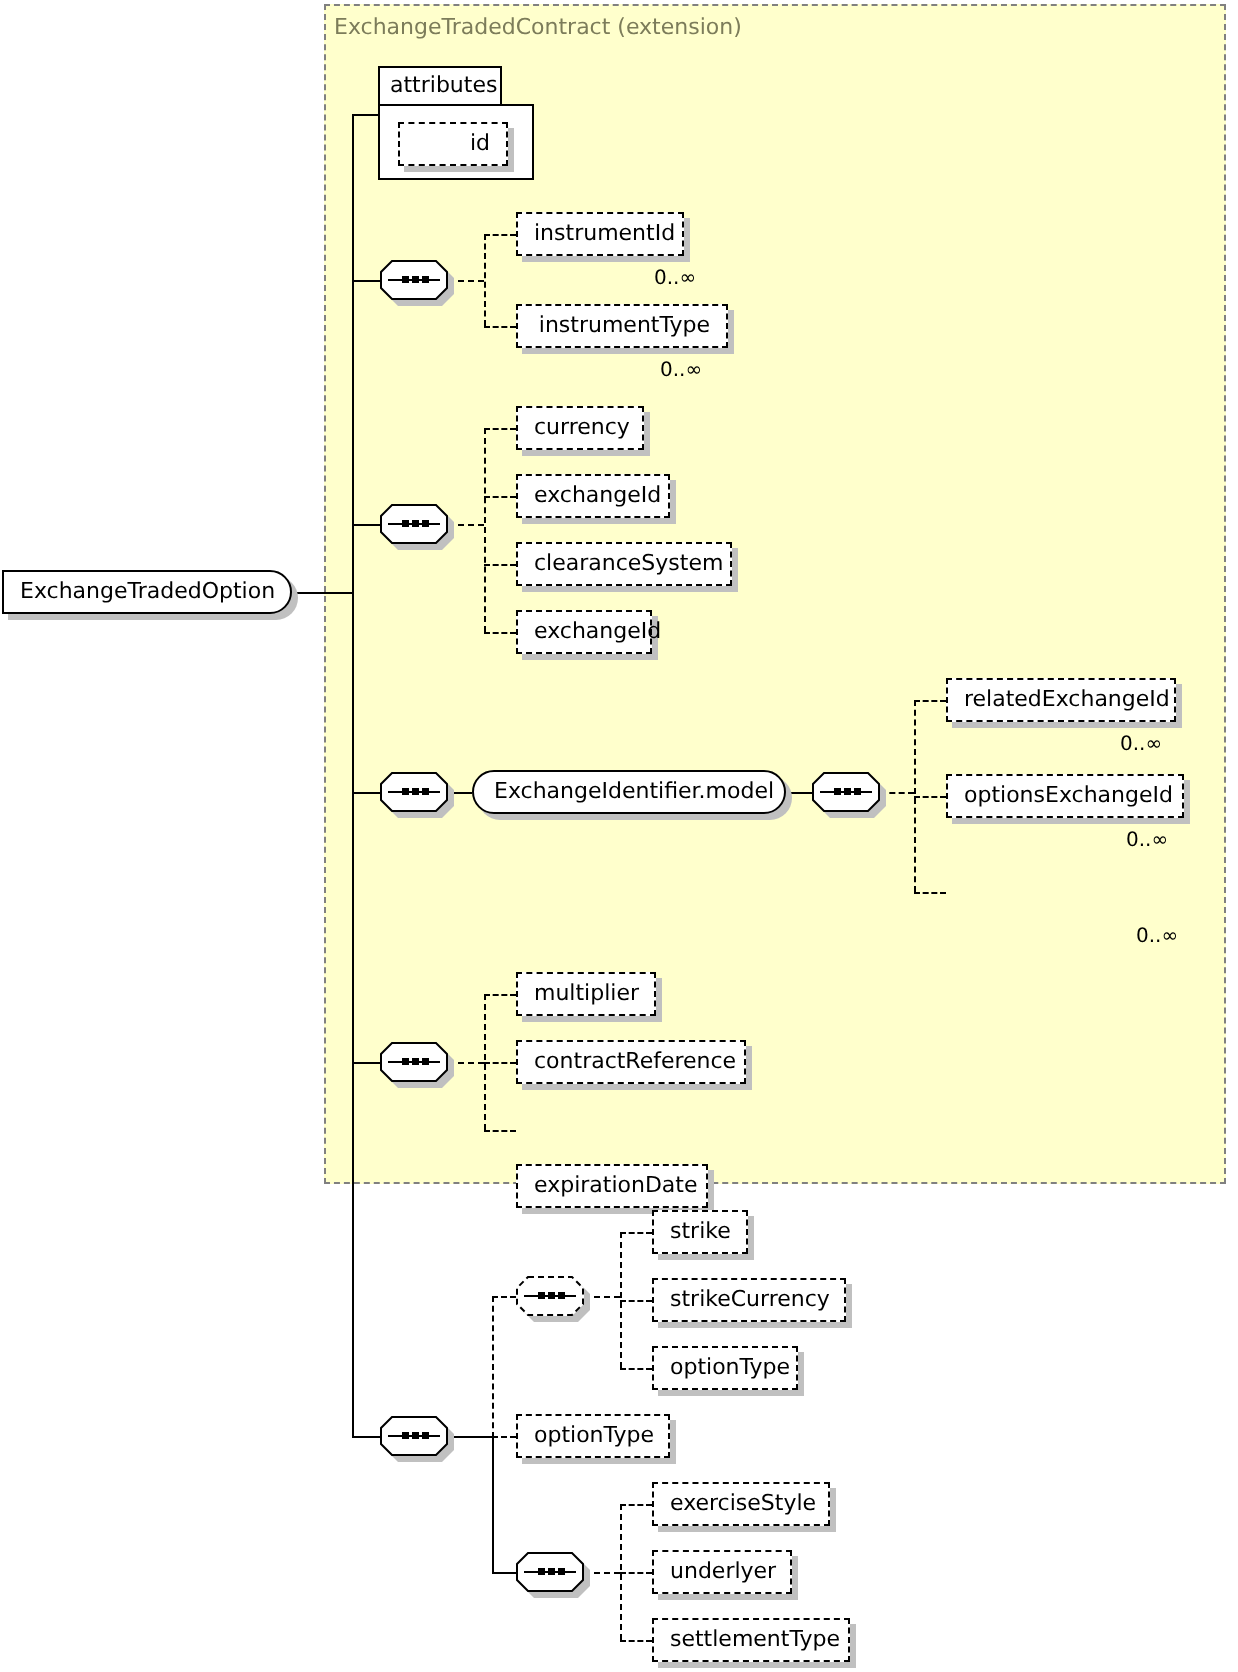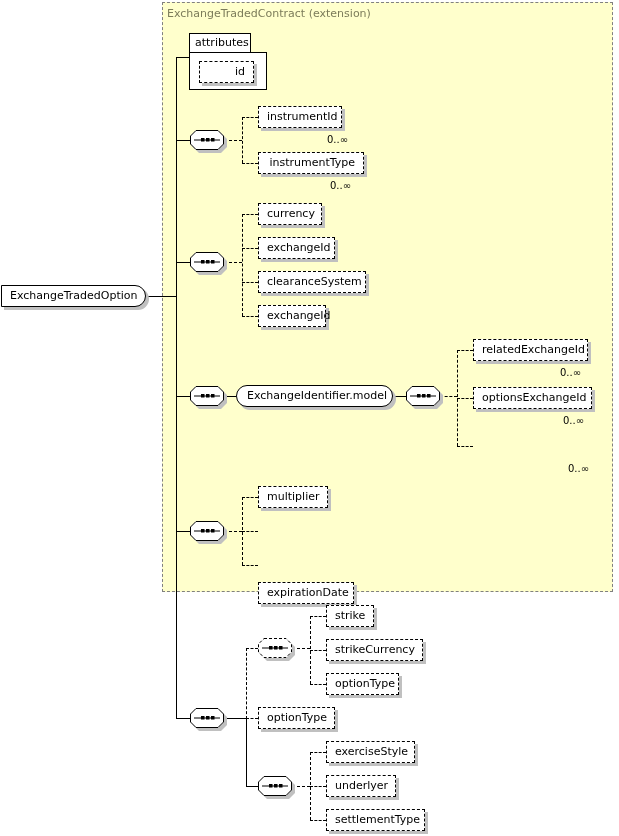--- a/index.html
+++ b/index.html
@@ -253,20 +253,21 @@
     </svg>
   </div>
   <div class="ln h-solid" style="left:176px;top:531px;width:15px;"></div>
   <div class="ln h-dash" style="left:224px;top:531px;width:18px;"></div>
   <div class="ln v-dash" style="left:242px;top:497px;height:68px;"></div>
   <div class="ln h-dash" style="left:242px;top:497px;width:16px;"></div>
   <div class="ln h-dash" style="left:242px;top:531px;width:16px;"></div>
   <div class="ln h-dash" style="left:242px;top:565px;width:16px;"></div>
 
   <div class="node opt shadow" style="left:258px;top:486px;width:70px;">multiplier</div>
+  <div class="node opt shadow" style="left:258px;top:520px;width:115px;">contractReference</div>
   <div class="node opt shadow" style="left:258px;top:554px;width:96px;margin-top:28px;">expirationDate</div>
 
   <div class="seq" style="left:190px;top:708px;">
     <div class="shadow"></div>
     <div class="oct"></div>
     <svg width="34" height="20" viewBox="0 0 34 20">
       <polygon points="6,0.5 28,0.5 33.5,6 33.5,14 28,19.5 6,19.5 0.5,14 0.5,6" fill="none" stroke="#000" stroke-width="1"></polygon>
       <line x1="4" y1="10" x2="30" y2="10" stroke="#000" stroke-width="1"></line>
       <rect x="11" y="8" width="3.5" height="3.5" fill="#000"></rect>
       <rect x="16" y="8" width="3.5" height="3.5" fill="#000"></rect>

